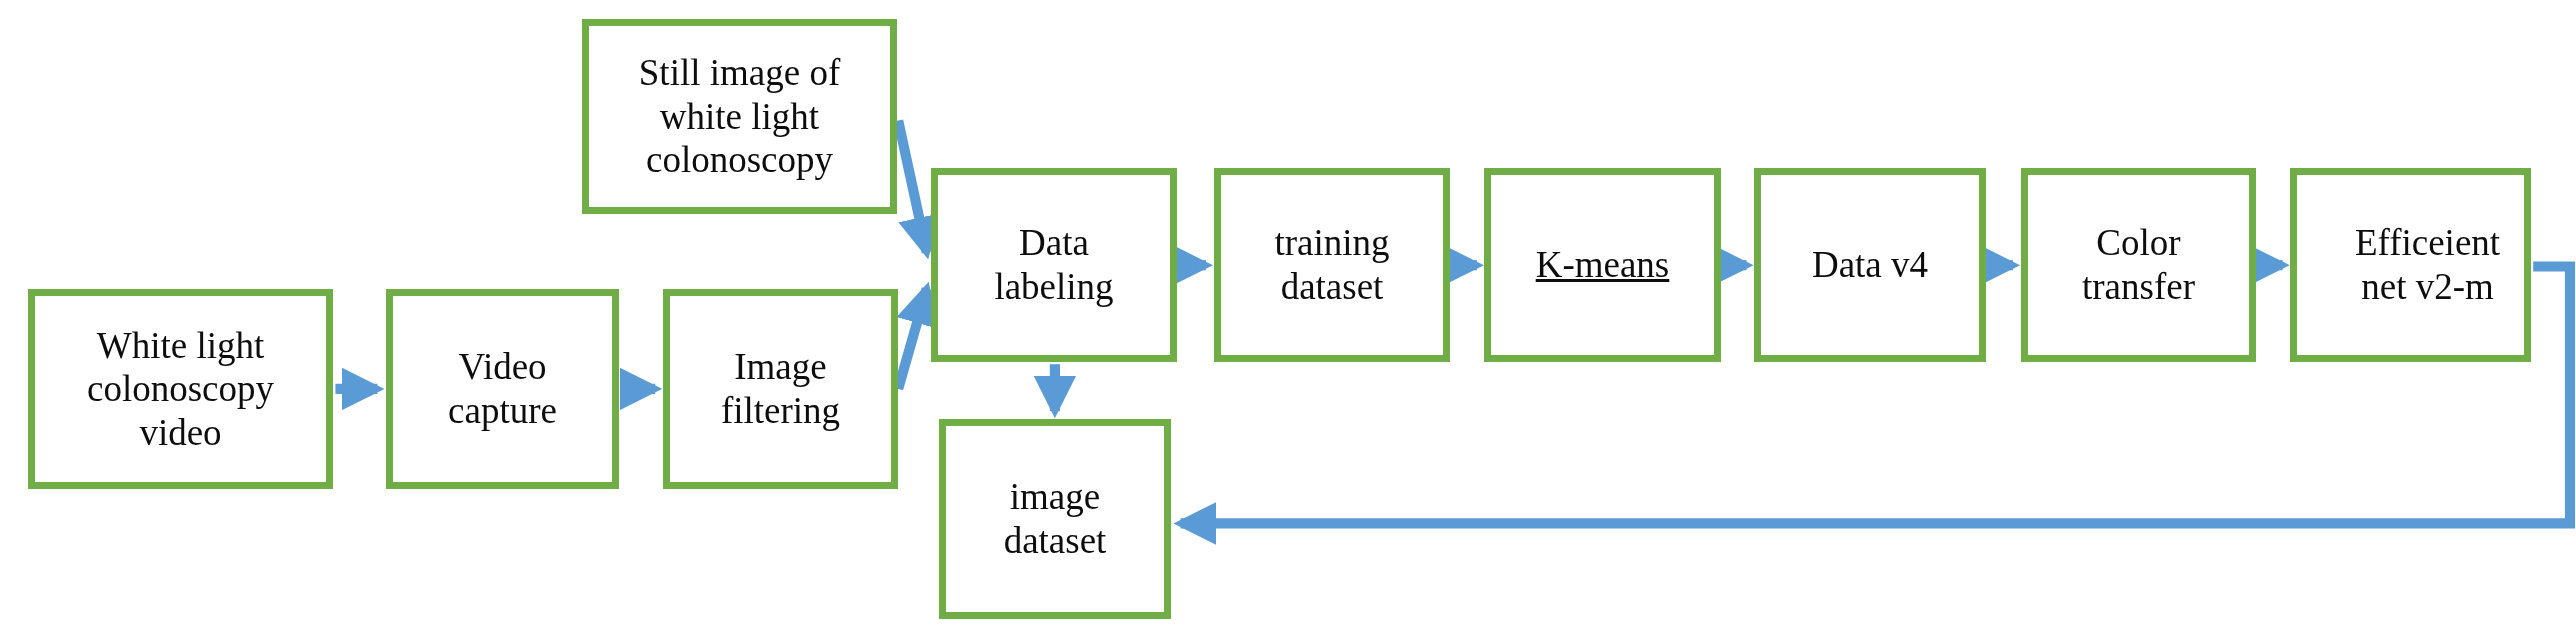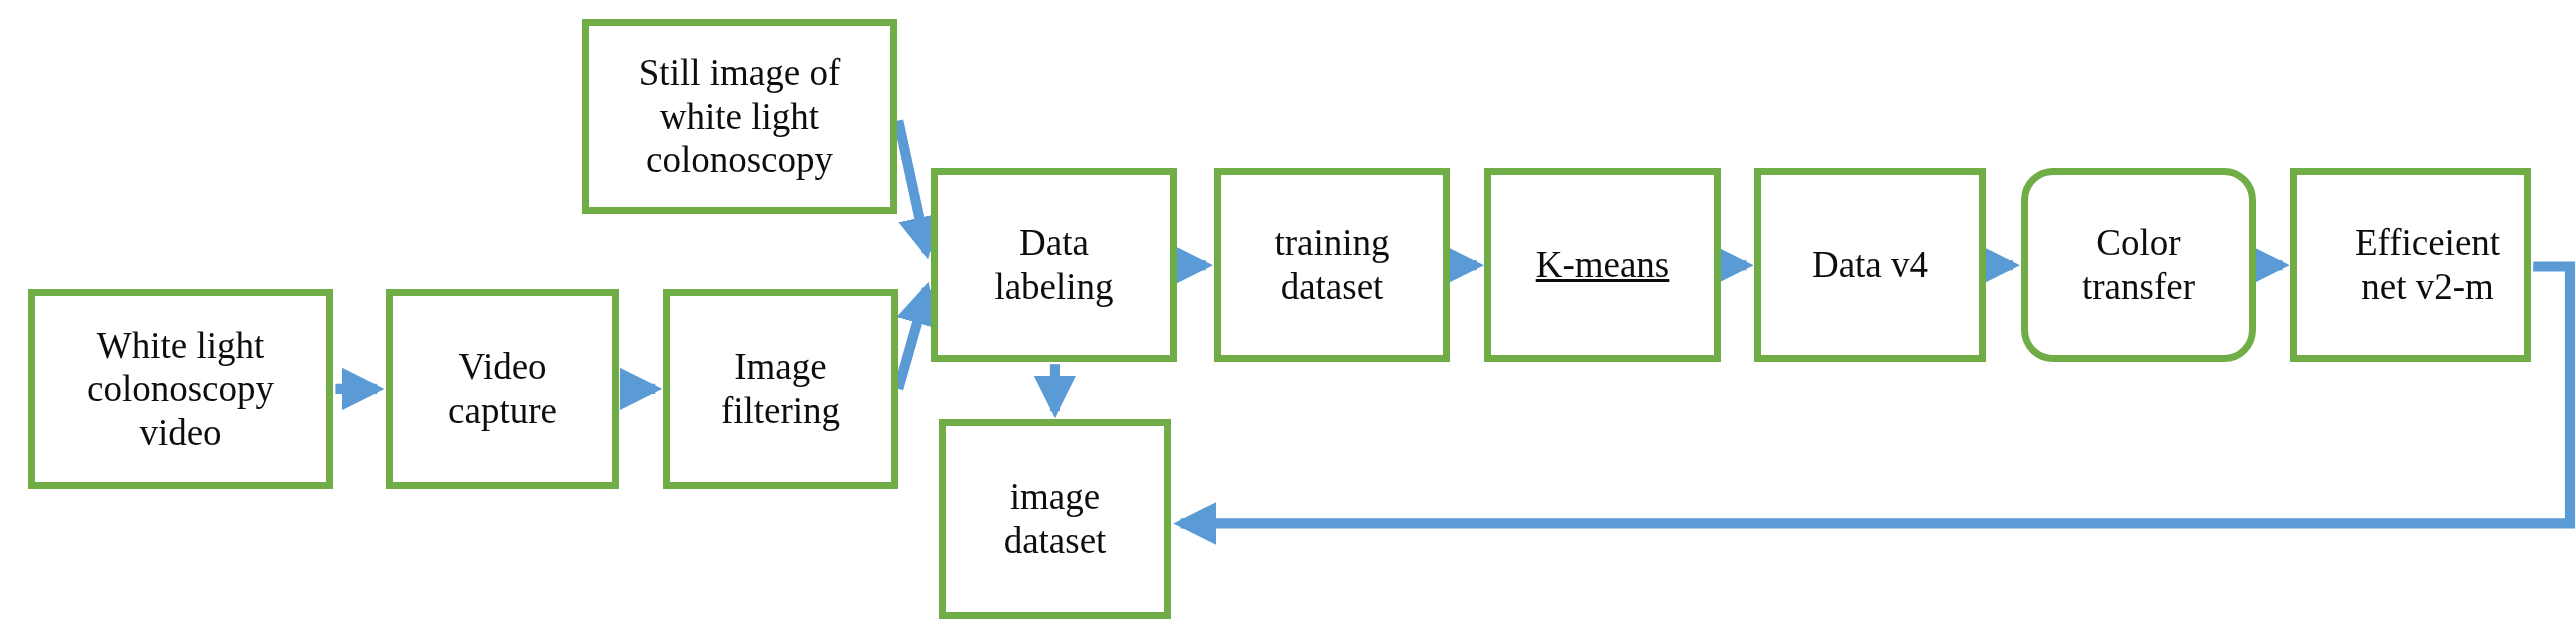--- a/index.html
+++ b/index.html
@@ -38,21 +38,21 @@
   }
   
   #node-still-image   { left: 574px;  top: 19px;  width: 315px; height: 195px; font-size: 37px; }
   #node-wl-video      { left: 20px;   top: 289px; width: 305px; height: 200px; font-size: 37px; }
   #node-video-capture { left: 378px;  top: 289px; width: 233px; height: 200px; font-size: 37px; }
   #node-image-filter  { left: 655px; top: 289px; width: 235px; height: 200px; font-size: 37px; }
   #node-data-label    { left: 923px; top: 168px; width: 246px; height: 194px; font-size: 37px; }
   #node-training-ds   { left: 1206px; top: 168px; width: 236px; height: 194px; font-size: 37px; }
   #node-kmeans        { left: 1476px; top: 168px; width: 237px; height: 194px; font-size: 37px; text-decoration: underline; }
   #node-yolo          { left: 1746px; top: 168px; width: 232px; height: 194px; font-size: 37px; }
-  #node-color-xfer    { left: 2013px; top: 168px; width: 235px; height: 194px; font-size: 37px; border-radius: 32px; }
+  #node-color-xfer    { left: 2013px; top: 168px; width: 235px; height: 194px; font-size: 37px; }
   #node-effnet        { left: 2282px; top: 168px; width: 241px; height: 194px; font-size: 37px; padding-left: 34px; }
   #node-test-ds       { left: 931px; top: 419px; width: 232px; height: 200px; font-size: 37px; }
 
   
   #connectors {
     position: absolute;
     left: 0;
     top: 0;
     width: 2576px;
     height: 637px;

